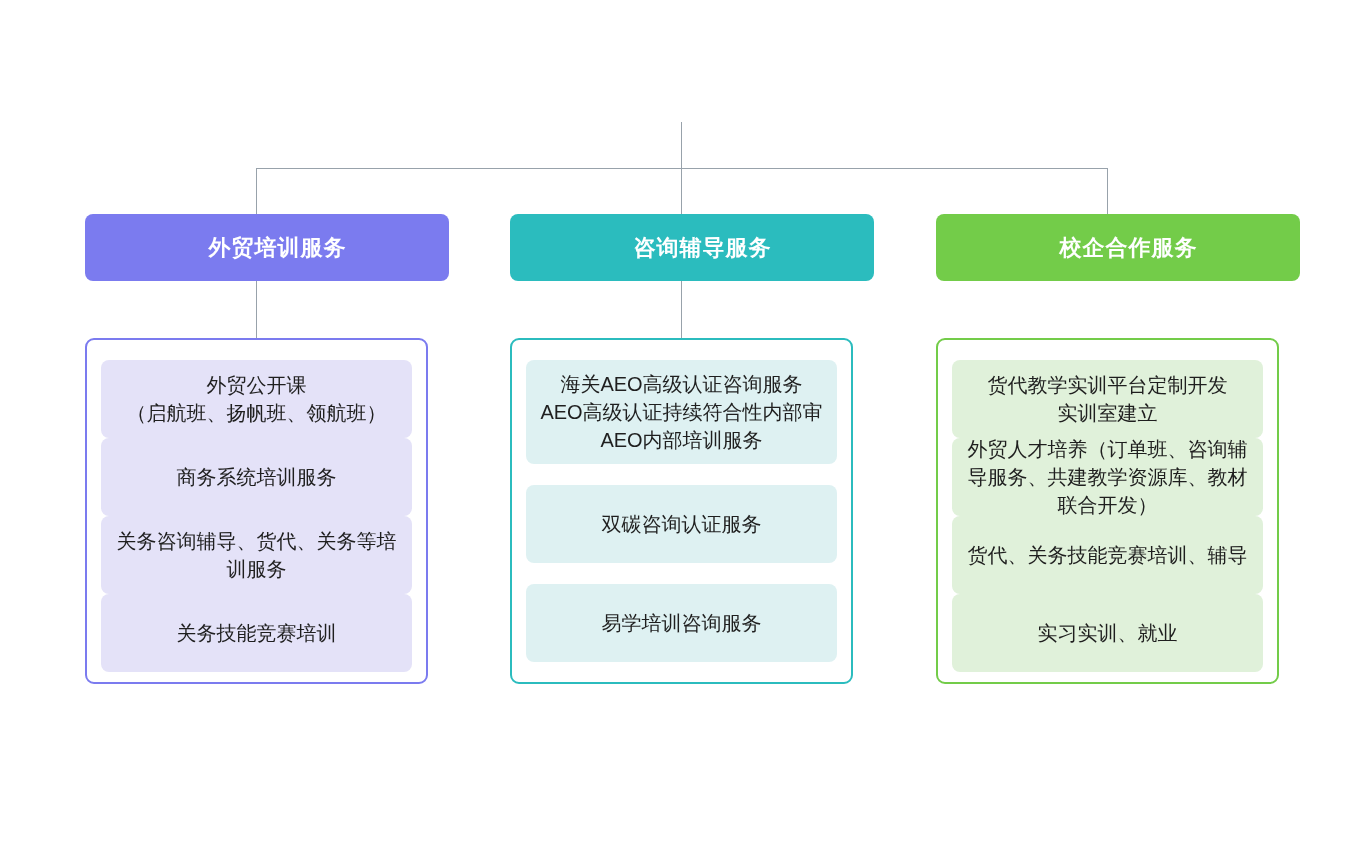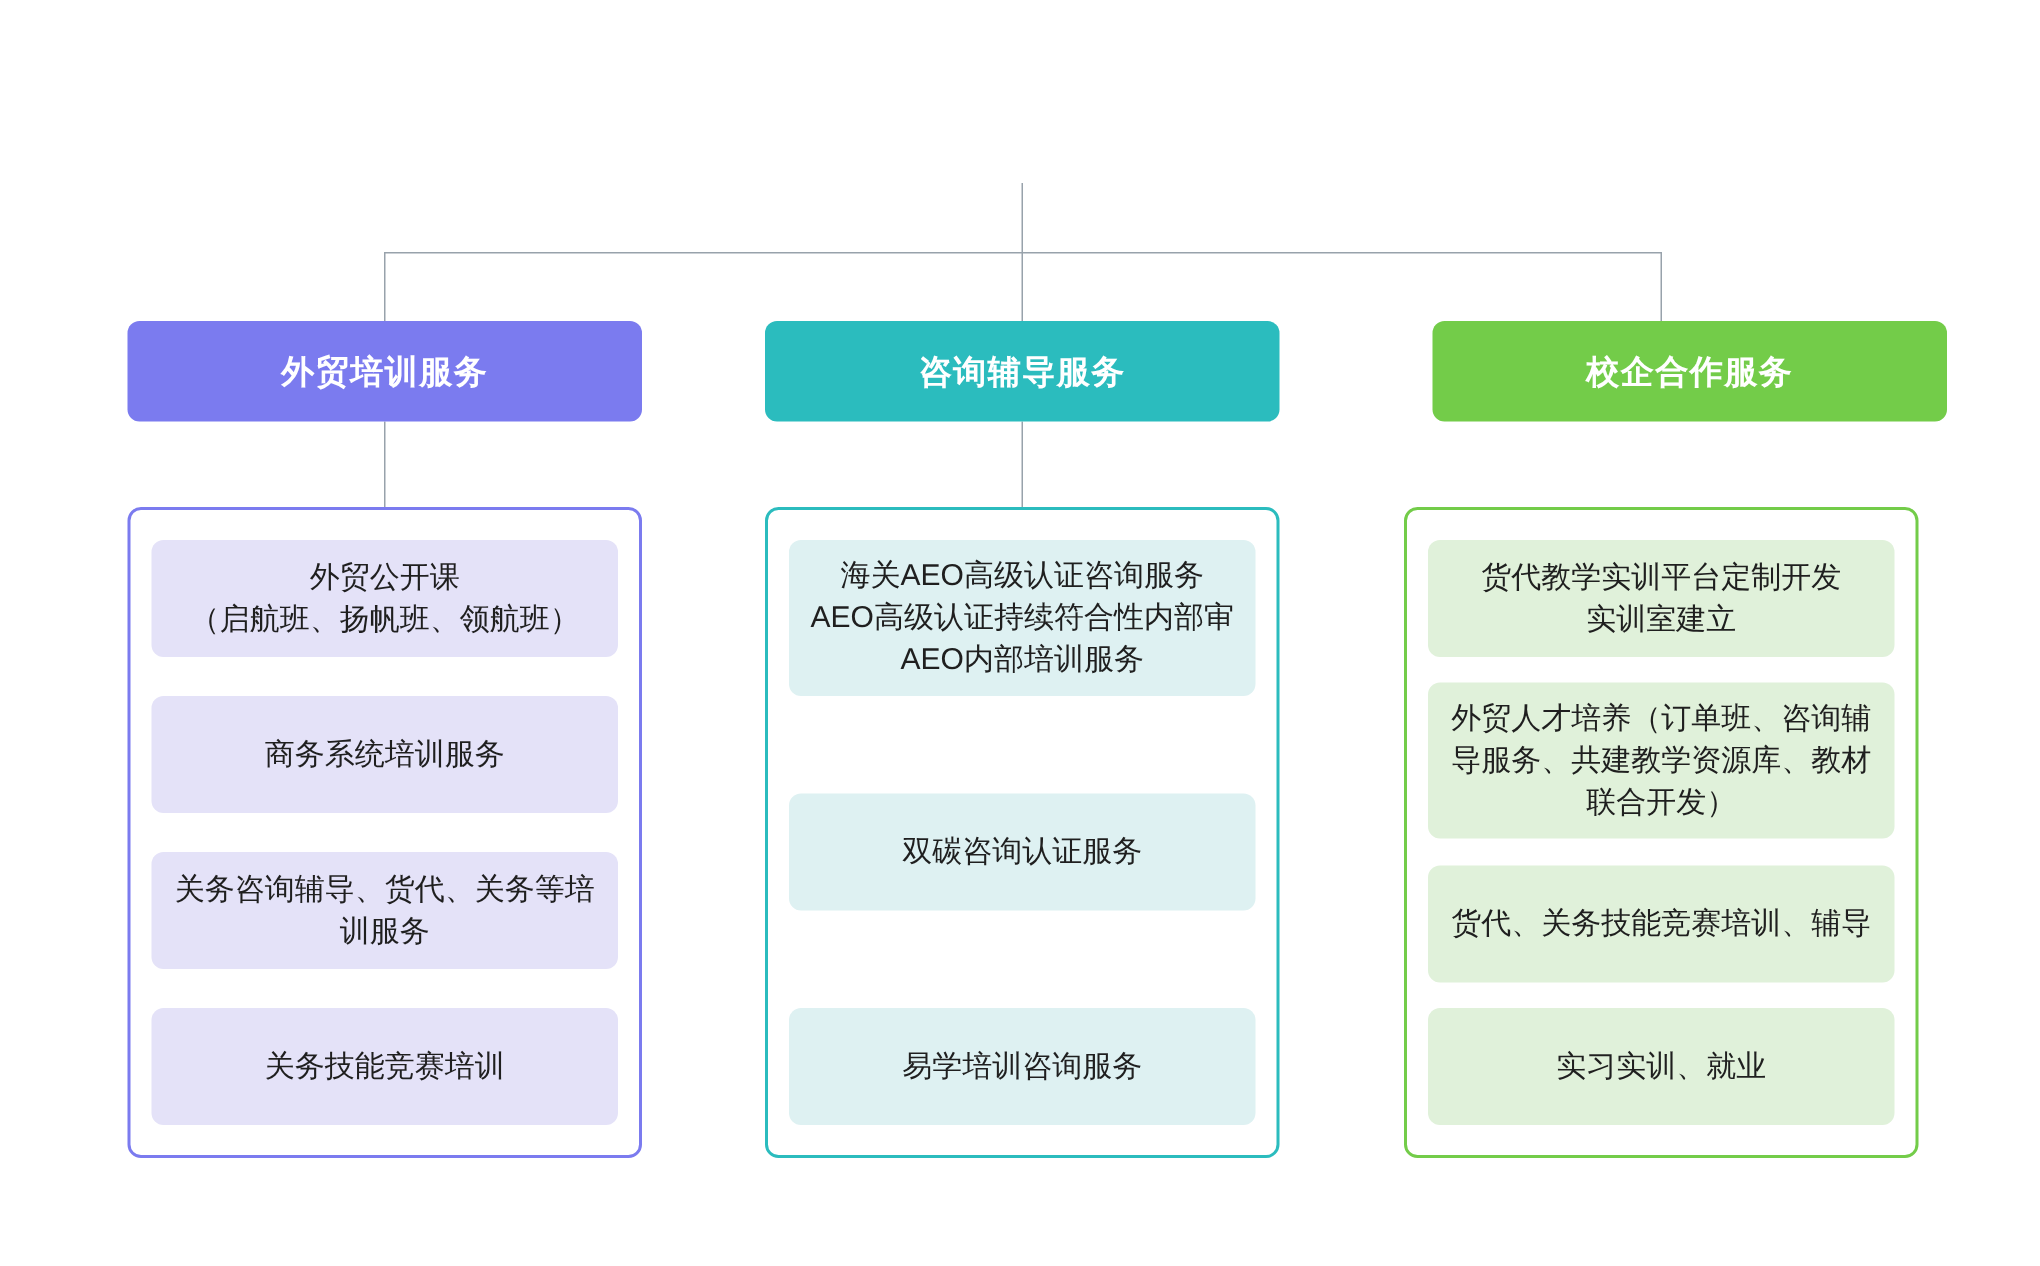--- a/index.html
+++ b/index.html
@@ -49,31 +49,32 @@
     height: 67px;
     border-radius: 8px;
     background: var(--branch-color, #888);
     color: #ffffff;
     font-size: 22px;
     font-weight: bold;
     display: flex;
     align-items: center;
     justify-content: center;
     letter-spacing: 1px;
+    padding-left: 21px;
   }
   .branch-header.b0 { left: 85px; }
   .branch-header.b1 { left: 510px; }
-  .branch-header.b2 { left: 936px; margin-left: 19px; }
+  .branch-header.b2 { left: 936px; }
 
   
   .branch-group {
     position: absolute;
     top: 338px;
     width: 343px;
-    height: 434px;
+    height: 346px;
     box-sizing: border-box;
     border: 2px solid var(--branch-color, #888);
     border-radius: 9px;
     background: #ffffff;
     display: flex;
     flex-direction: column;
     justify-content: space-between;
     padding: 20px 14px;
   }
   .branch-group.b0 { left: 85px; }

